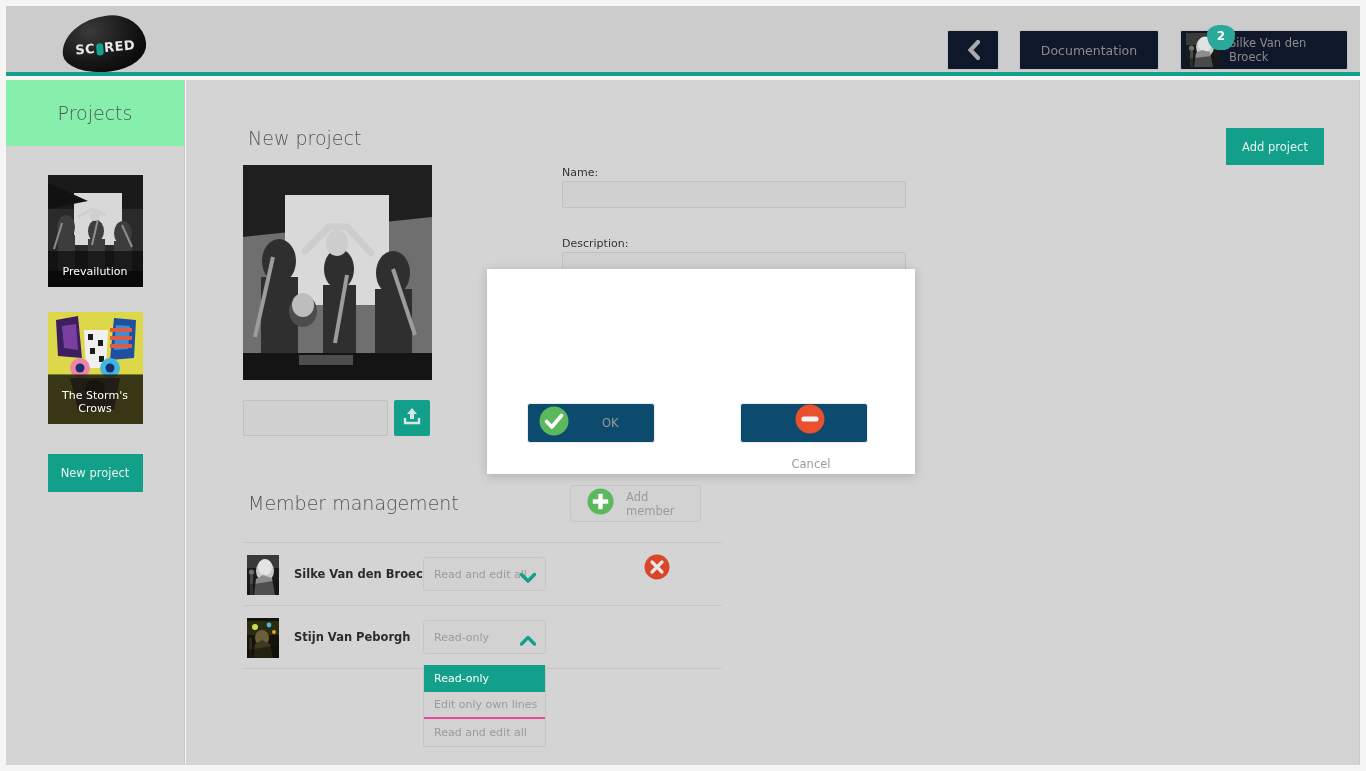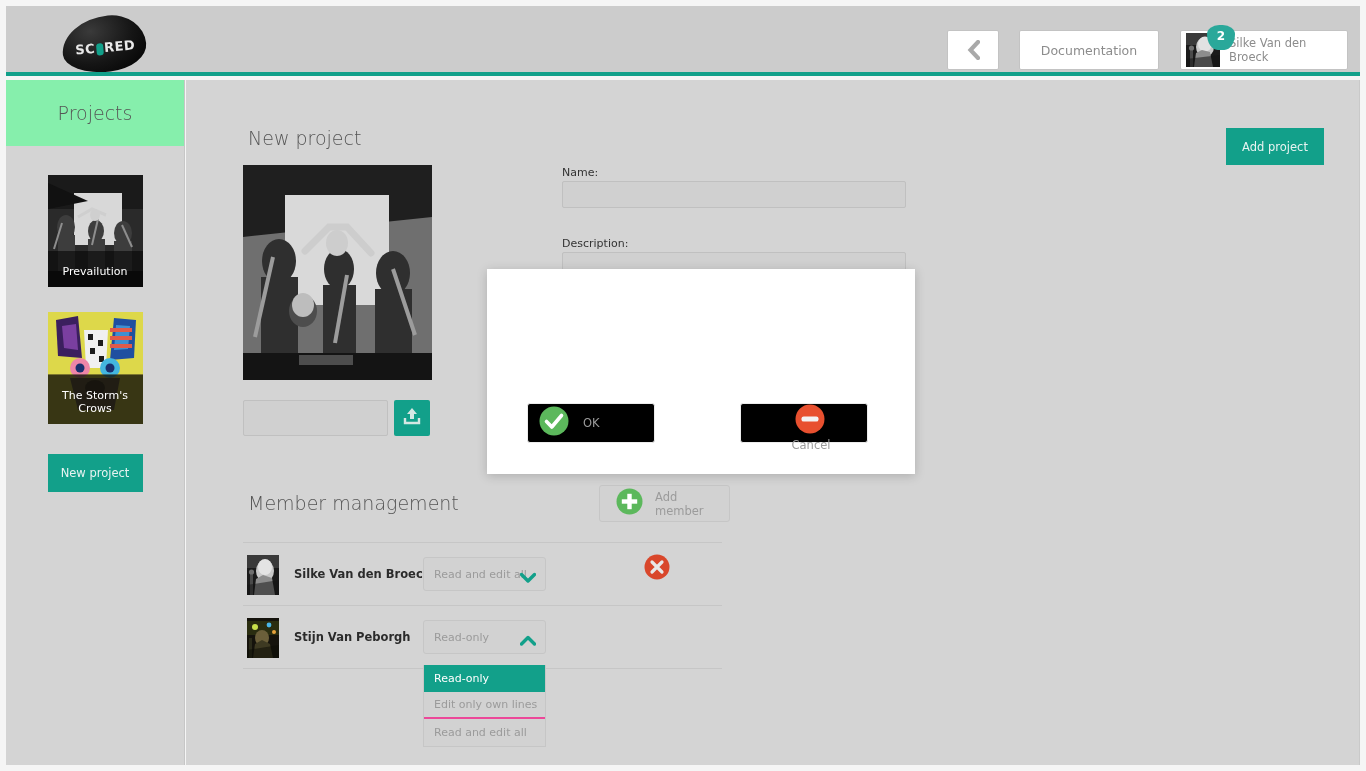--- a/index.html
+++ b/index.html
@@ -40,21 +40,21 @@
     font-weight:bold; font-size:13px; letter-spacing:0.5px;
     transform:rotate(-5deg) translate(1px,3px);
   }
   .logo-text .dot {
     display:inline-block; width:7px; height:12px; background:#12a08a;
     border-radius:3px; margin:0 1px; transform:translateY(2px);
   }
 
   .topbtn {
     position:absolute;
-    background:#ffffff;
+    background:#0f172a;
     border:1px solid #c3c3c3;
     border-radius:2px;
     color:#8c8c8c;
     font-size:12.5px;
     display:flex; align-items:center; justify-content:center;
     cursor:pointer;
   }
   #back-btn { left:941px; top:24px; width:52px; height:40px; }
   #back-btn svg { display:block; }
   #doc-btn { left:1013px; top:24px; width:140px; height:40px; }
@@ -148,21 +148,21 @@
   #name-label { left:376px; top:86px; }
   #name-input { left:376px; top:101px; width:344px; height:27px; }
   #desc-label { left:376px; top:157px; }
   #desc-input { left:376px; top:172px; width:344px; height:60px; }
 
   #member-title {
     position:absolute; left:62px; top:412px;
     font-size:19px; color:#555; font-weight:300;
   }
   #add-member-btn {
-    position:absolute; left:413px; top:405px; width:131px; height:37px;
+    position:absolute; left:384px; top:405px; width:131px; height:37px;
     background:#d2d2d2; border:1px solid #c6c6c6; border-radius:3px;
     display:flex; align-items:center; cursor:pointer;
   }
   #add-member-btn .label { color:#9b9b9b; font-size:11.5px; margin-left:12px; }
 
   .circ-icon { flex:0 0 auto; }
 
   .member-row {
     position:absolute; left:57px; width:479px; height:63px;
     border-top:1px solid #c6c6c6;
@@ -216,22 +216,22 @@
     display:flex; align-items:center; justify-content:center;
     font-size:17px; color:#444; font-weight:300;
   }
   #modal-text {
     position:absolute; left:40px; top:86px; right:20px;
     font-size:11.5px; color:#333;
   }
   #modal-link { color:#2fb9a4; text-decoration:underline; cursor:pointer; }
   .modal-btn {
     position:absolute; top:134px; width:128px; height:40px;
-    background:#000000; border:1px solid #ececec; border-radius:3px;
-    display:flex; align-items:center; cursor:pointer;
+    background:#0c4a6e; border:1px solid #ececec; border-radius:3px;
+    display:flex; align-items:center; cursor:pointer;gap:19px;
   }
   .modal-btn .label { color:#9b9b9b; font-size:11.5px; margin-left:14px; }
   #ok-btn { left:40px; }
   #cancel-btn { left:253px;flex-direction:column; }
 
   
   .ph { position:absolute; left:0; top:0; width:100%; height:100%; }
 </style>
 </head>
 <body>

